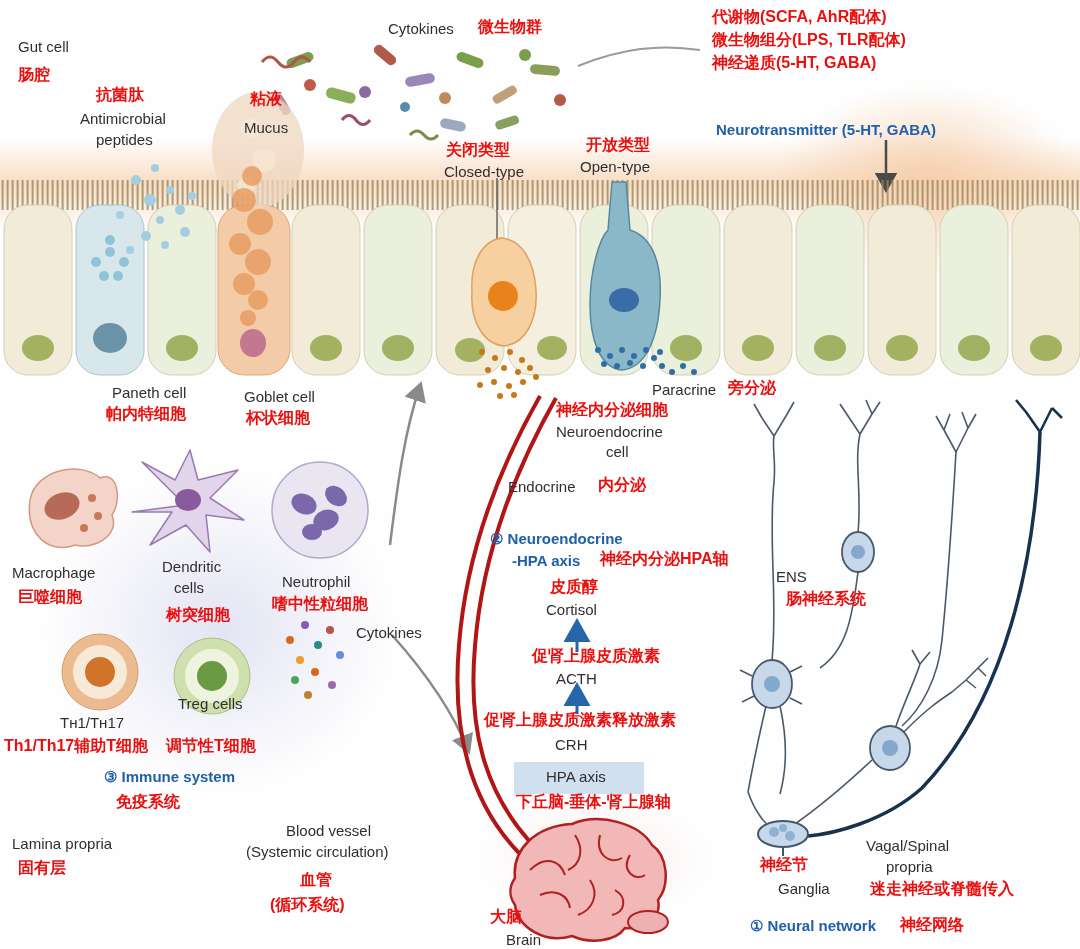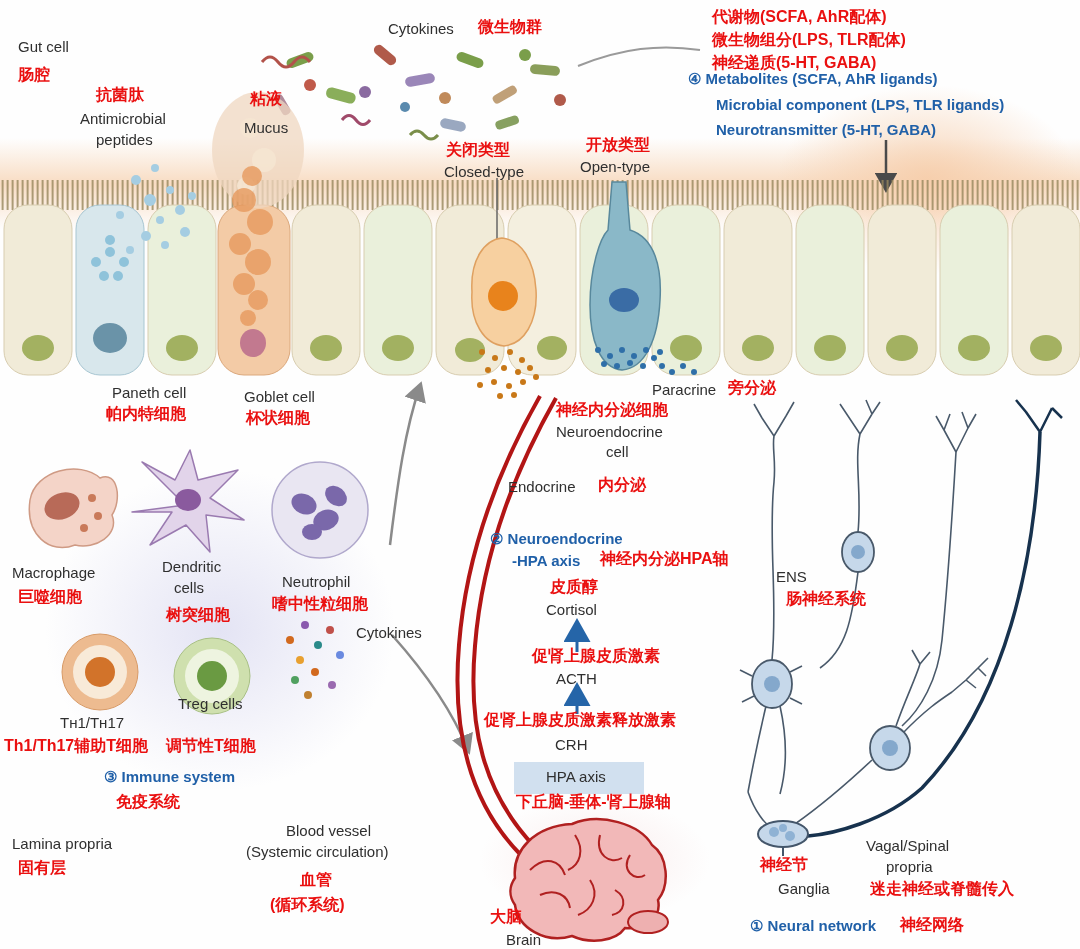--- a/index.html
+++ b/index.html
@@ -321,22 +321,20 @@
   <div class="lbl zh" style="left:250px;top:90px">粘液</div>
   <div class="lbl en" style="left:244px;top:119px">Mucus</div>
   <div class="lbl zh" style="left:446px;top:141px">关闭类型</div>
   <div class="lbl en" style="left:444px;top:163px">Closed-type</div>
   <div class="lbl zh" style="left:586px;top:136px">开放类型</div>
   <div class="lbl en" style="left:580px;top:158px">Open-type</div>
 
   <div class="lbl zh" style="left:712px;top:8px">代谢物(SCFA, AhR配体)</div>
   <div class="lbl zh" style="left:712px;top:31px">微生物组分(LPS, TLR配体)</div>
   <div class="lbl zh" style="left:712px;top:54px">神经递质(5-HT, GABA)</div>
-  <div class="lbl blue" style="left:688px;top:70px">④ Metabolites (SCFA, AhR ligands)</div>
-  <div class="lbl blue" style="left:716px;top:96px">Microbial component (LPS, TLR ligands)</div>
   <div class="lbl blue" style="left:716px;top:121px">Neurotransmitter (5-HT, GABA)</div>
 
   <div class="lbl en" style="left:112px;top:384px">Paneth cell</div>
   <div class="lbl zh" style="left:106px;top:405px">帕内特细胞</div>
   <div class="lbl en" style="left:244px;top:388px">Goblet cell</div>
   <div class="lbl zh" style="left:246px;top:409px">杯状细胞</div>
   <div class="lbl en" style="left:652px;top:381px">Paracrine</div>
   <div class="lbl zh" style="left:728px;top:379px">旁分泌</div>
   <div class="lbl zh" style="left:556px;top:401px">神经内分泌细胞</div>
   <div class="lbl en" style="left:556px;top:423px">Neuroendocrine</div>

